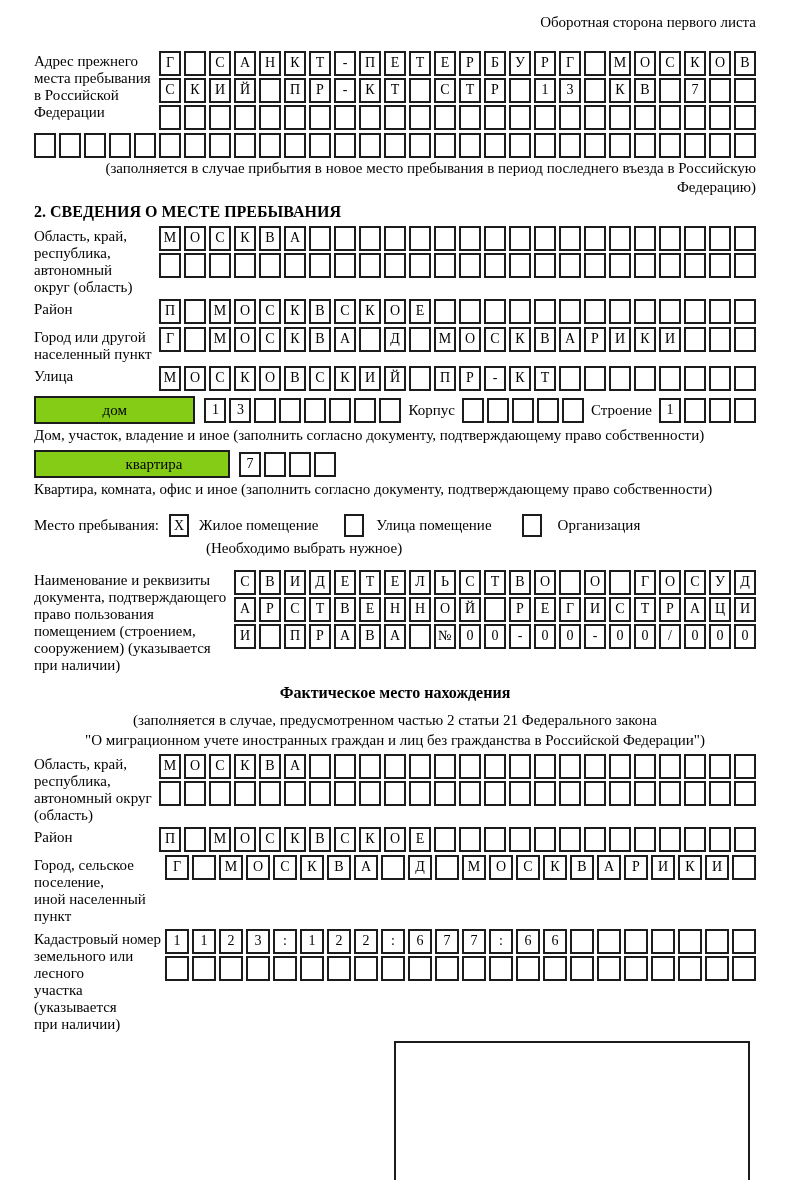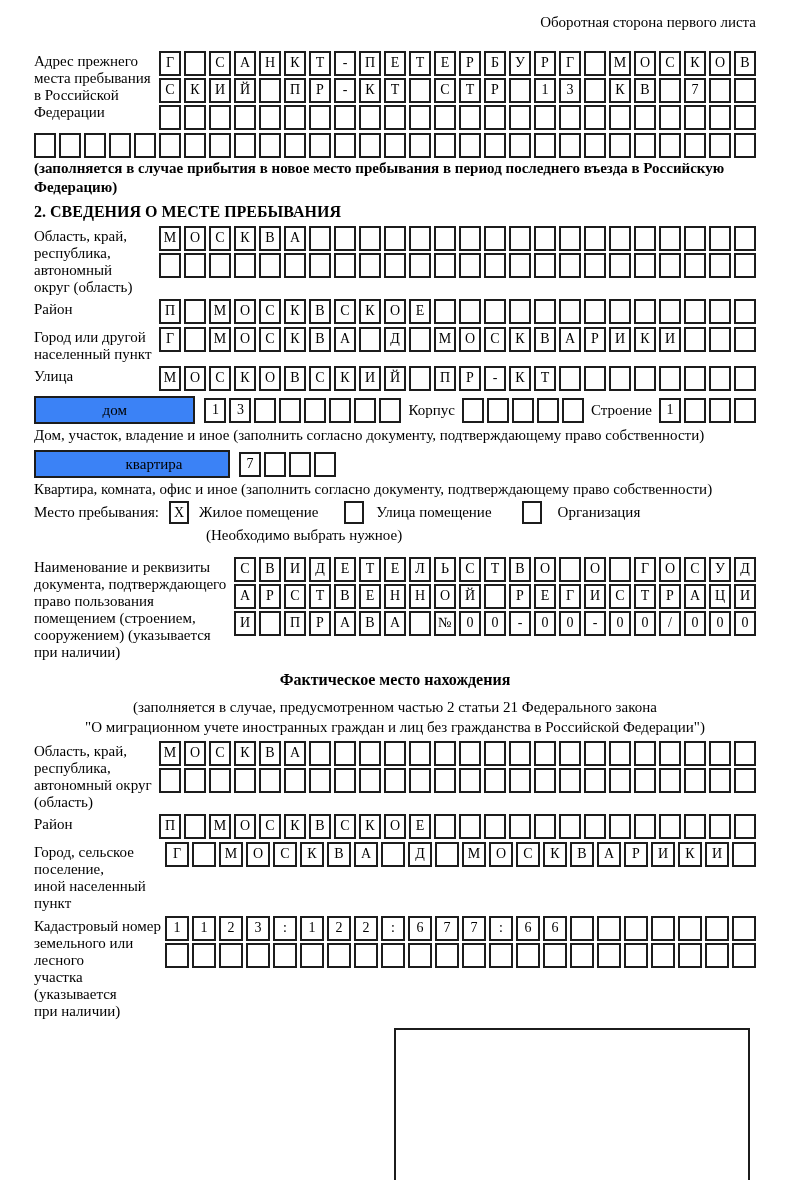--- a/index.html
+++ b/index.html
@@ -9,30 +9,30 @@
   .field{display:flex;align-items:flex-start;margin-bottom:3px;}
   .flabel{font-size:15px;line-height:17px;white-space:pre-line;padding-top:2px;}
   .rows{margin-left:auto;display:flex;flex-direction:column;gap:2px;align-items:flex-end;}
   .boxrow{display:flex;gap:3px;}
   .field>.boxrow{margin-left:auto;}
   .cell{box-sizing:border-box;display:block;width:22px;height:25px;border:2px solid #1c1c1c;
         font-size:14px;line-height:20px;text-align:center;background:#fff;}
   .wide .cell{width:24px;}
   .fullrow{justify-content:space-between;margin:2px 0 1px 0;}
   .caption{font-size:15px;line-height:19px;}
-  .center{text-align:left;font-weight:bold;}
+  .center{text-align:right;}
   .sec-title{font-size:16px;font-weight:bold;text-align:left;margin:6px 0 5px 0;}
   .domrow{display:flex;align-items:center;margin:5px 0 2px 0;}
   .namedbox{box-sizing:border-box;border:2px solid #1c1c1c;height:28px;display:flex;align-items:center;
-            justify-content:center;font-size:15px;background:#3b82f6;}
+            justify-content:center;font-size:15px;background:#84cc16;}
   .dom-box{width:165px;}
   .kv-box{width:196px;padding-left:44px;}
   .ilabel{font-size:15px;margin:0 7px;}
   .gap-s{margin-left:9px;}
-  .mestorow{display:flex;align-items:center;margin:2px 0 2px 0;font-size:15px;}
+  .mestorow{display:flex;align-items:center;margin:15px 0 2px 0;font-size:15px;}
   .checkbox{box-sizing:border-box;display:inline-block;width:20px;height:23px;border:2px solid #1c1c1c;
             text-align:center;font-size:14px;line-height:19px;}
   .cb1{margin:0 10px 0 10px;}
   .cb2{margin:0 12px 0 26px;}
   .cb3{margin:0 16px 0 30px;}
   .indent{margin-left:172px;margin-bottom:12px;}
   .fact-title{font-size:16px;font-weight:bold;text-align:center;margin:10px 0 8px 0;}
   .note{font-size:15px;line-height:20px;text-align:center;}
   .notes-wrap{margin-bottom:4px;}
   .stamp-wrap{margin-top:8px;}

